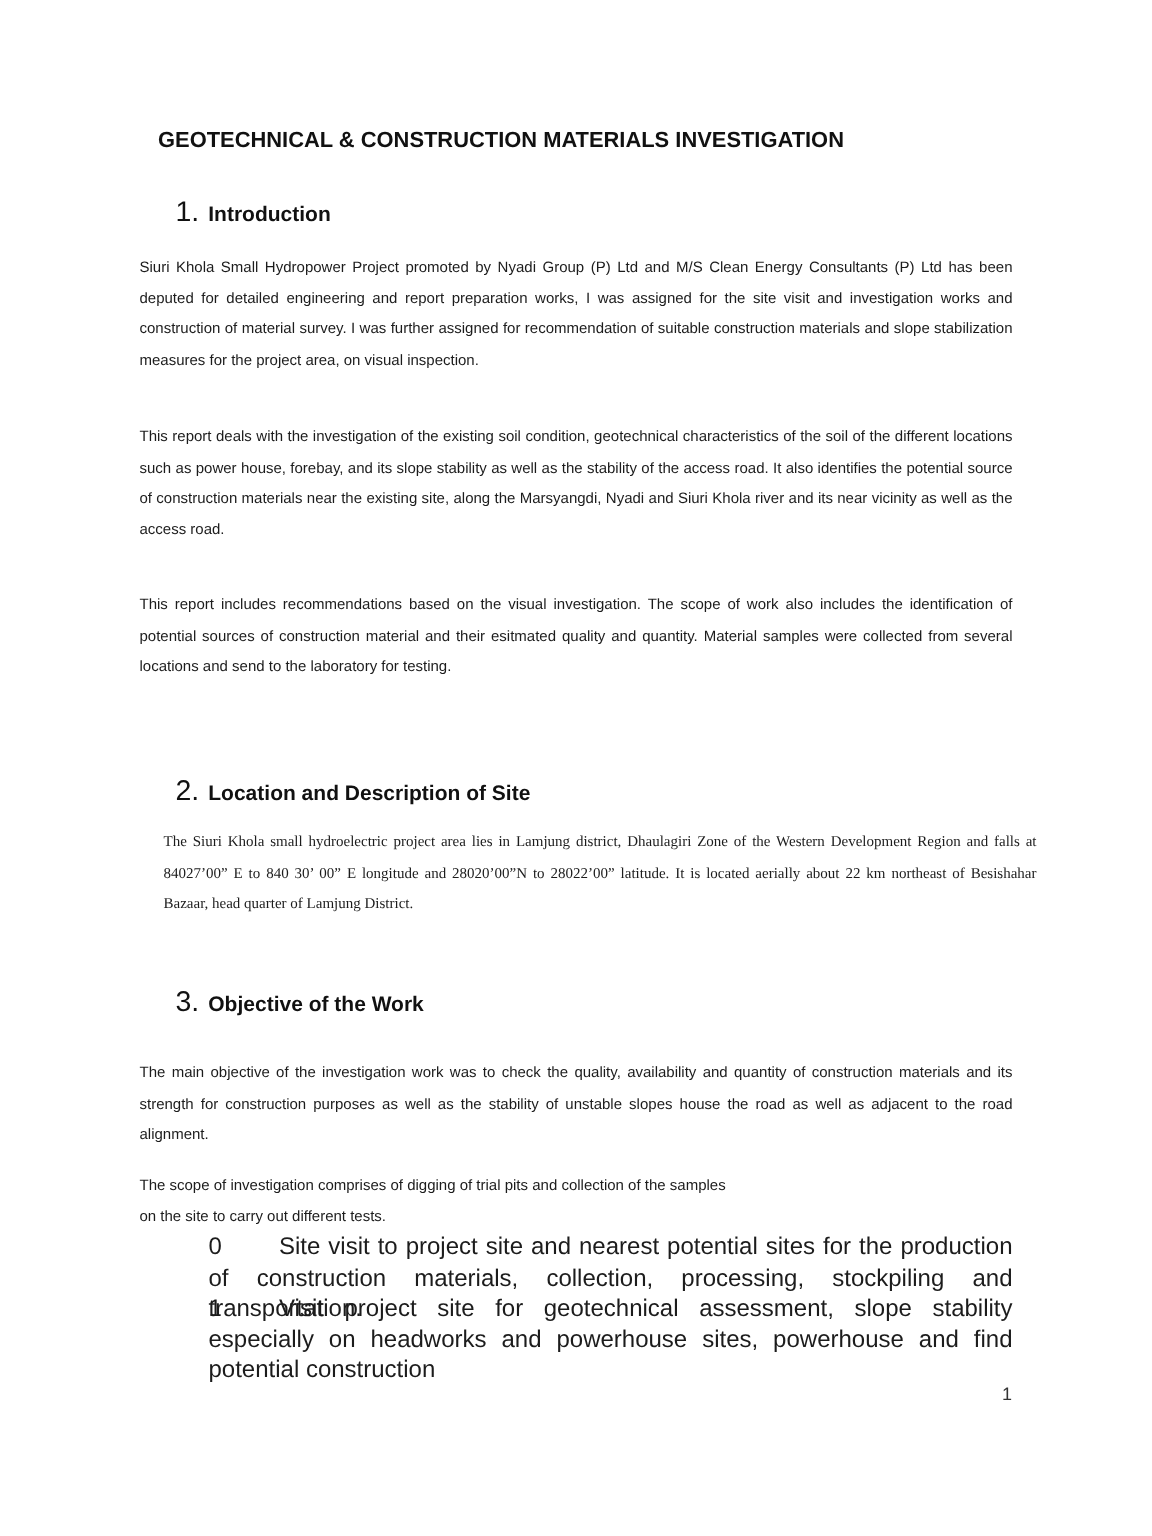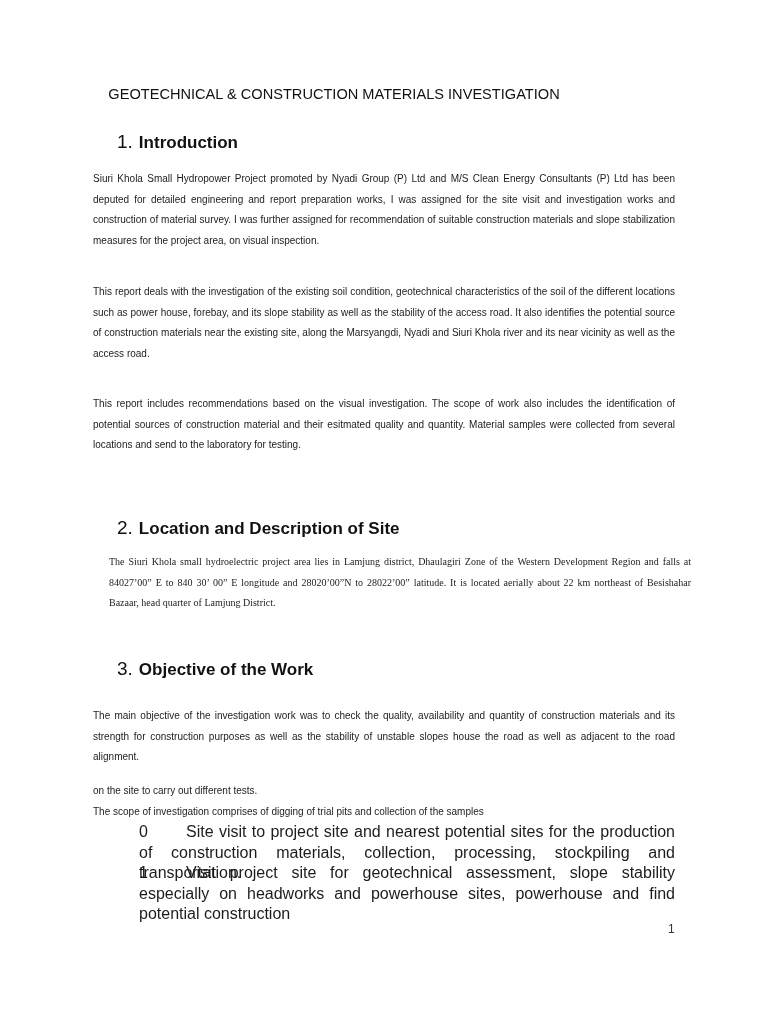--- a/index.html
+++ b/index.html
@@ -3,26 +3,26 @@
 <meta charset="utf-8">
 <style>
   html, body { margin: 0; padding: 0; background: #ffffff; }
   body {
     width: 768px; height: 1024px; position: relative; overflow: hidden;
     font-family: "Liberation Sans", sans-serif; color: #1a1a1a;
   }
   .page { position: absolute; left: 0; top: 0; width: 768px; height: 1024px; }
   .title {
     position: absolute; left: 0; width: 668px; top: 86px;
-    text-align: center; font-size: 14.6px; font-weight: normal; letter-spacing: 0;
+    text-align: center; font-size: 14.6px; font-weight: bold; letter-spacing: 0;
     color: #111;
   }
   .heading { position: absolute; left: 117px; display: flex; align-items: baseline; }
   .heading .num { font-size: 19px; margin-right: 6px; color: #111; }
-  .heading .txt { font-size: 17px; font-weight: bold; color: #111; }
+  .heading .txt { font-size: 14px; font-weight: bold; color: #111; }
   .para {
     position: absolute; left: 93px; width: 582px;
     font-size: 10px; line-height: 20.6px; text-align: justify; color: #1c1c1c;
   }
   .para.left { text-align: left; }
   .list-item {
     position: absolute; left: 139px; width: 536px;
     font-size: 16px; line-height: 20.6px; text-align: justify; color: #1c1c1c;
   }
   .list-item .marker { display: inline-block; width: 47px; }
@@ -51,22 +51,22 @@
   </div>
   <p class="para" style="top:536px; margin:16px;font-family:Liberation Serif, serif;">The Siuri Khola small hydroelectric project area lies in Lamjung district, Dhaulagiri Zone of the Western Development Region and falls at 84027’00” E to 840 30’ 00” E longitude and 28020’00”N to 28022’00” latitude. It is located aerially about 22 km northeast of Besishahar Bazaar, head quarter of Lamjung District.</p>
 
   <div class="heading" style="top:658px;">
     <span class="num">3.</span>
     <span class="txt">Objective of the Work</span>
   </div>
   <p class="para" style="top:706px; margin:0;">The main objective of the investigation work was to check the quality,  availability and quantity of construction materials and its strength for construction purposes as well as the stability of unstable slopes house the road as well as adjacent to the road alignment.</p>
 
   <div class="para left" style="top:781px;">
+    <div>The scope of investigation comprises of digging of trial pits and collection of the samples</div>
     <div>on the site to carry out different tests.</div>
-    <div>The scope of investigation comprises of digging of trial pits and collection of the samples</div>
   </div>
 
   <div class="list-item" style="top:822px;">
     <span class="marker">0</span><span>Site visit to project site and nearest potential sites for the production of construction materials, collection, processing, stockpiling and transportation.</span>
   </div>
   <div class="list-item" style="top:863px;">
     <span class="marker">1</span><span>Visit project site for geotechnical assessment, slope stability especially on headworks and powerhouse sites, powerhouse and find potential construction</span>
   </div>
 
   <div class="page-number">1</div>

